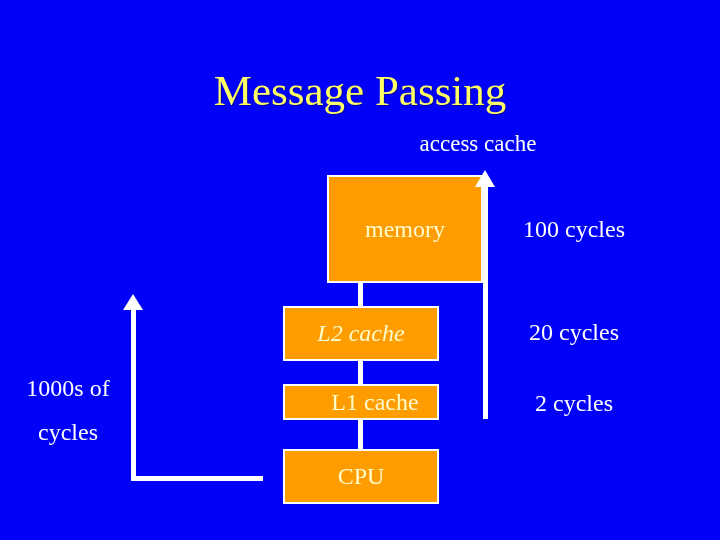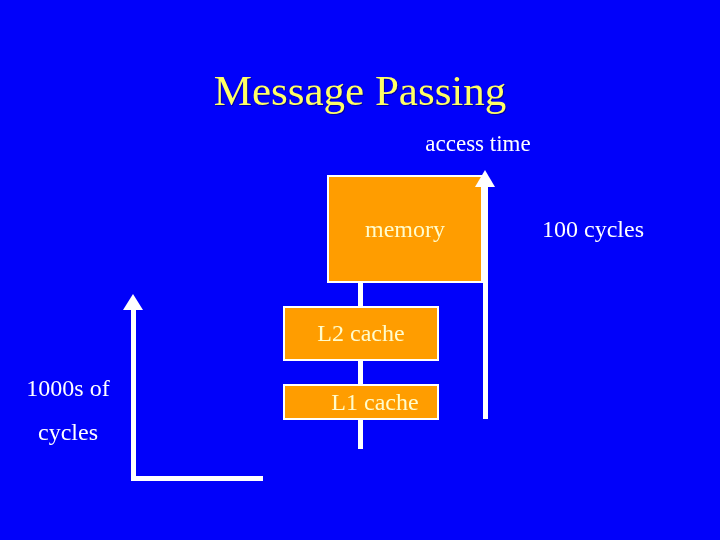--- a/index.html
+++ b/index.html
@@ -45,21 +45,21 @@
     color: var(--box-text);
     display: flex;
     align-items: center;
     justify-content: center;
     text-align: center;
     font-size: 24px;
     line-height: 29px;
   }
   .remote   { left: 54px;  top: 173px; width: 158px; height: 108px; padding: 0 14px; }
   .b-memory { left: 283px; top: 175px; width: 156px; height: 108px; margin-left: 44px; }
-  .b-l2     { left: 283px; top: 306px; width: 156px; height: 55px; }
+  .b-l2     { left: 283px; top: 306px; width: 156px; height: 55px; font-style: italic; }
   .b-l1     { left: 283px; top: 384px; width: 156px; height: 36px; padding-left: 28px; }
   .b-cpu    { left: 283px; top: 449px; width: 156px; height: 55px; }
   .connector {
     position: absolute;
     left: 358px; width: 5px;
     background: var(--arrow);
   }
   .c1 { top: 283px; height: 23px; }
   .c2 { top: 361px; height: 23px; }
   .c3 { top: 420px; height: 29px; }
@@ -72,21 +72,21 @@
     width: 0; height: 0;
     border-left: 10px solid transparent;
     border-right: 10px solid transparent;
     border-bottom: 17px solid var(--arrow);
   }
   .right-head { left: 475px; top: 170px; }
   .left-head  { left: 123px; top: 294px; border-bottom-width: 16px; }
   .cycles {
     position: absolute;
     left: 504px; width: 140px;
-    text-align: right;
+    text-align: center;
     font-size: 24px;
     color: var(--label-text);
   }
   .cy-100 { top: 216px; }
   .cy-20  { top: 319px; }
   .cy-2   { top: 390px; }
   .remote-cost {
     position: absolute;
     left: 10px; top: 366px; width: 116px;
     text-align: center;
@@ -95,44 +95,49 @@
     color: var(--label-text);
   }
 </style>
 </head>
 <body>
 
 <div class="slide">
 
   <h1 class="title">Message Passing</h1>
 
-  <div class="access-time">access time</div>
+  <div class="access-time">access cache</div>
 
 
   <div class="box b-memory">
     <span>memory</span>
   </div>
   <div class="box b-l2">
     <span>L2 cache</span>
   </div>
   <div class="box b-l1">
     <span>L1 cache</span>
+  </div>
+  <div class="box b-cpu">
+    <span>CPU</span>
   </div>
 
   <div class="connector c1"></div>
   <div class="connector c2"></div>
   <div class="connector c3"></div>
 
   <div>
     <div class="arrowhead right-head"></div>
     <div class="shaft right-shaft"></div>
   </div>
 
   <div>
     <div class="arrowhead left-head"></div>
     <div class="shaft left-shaft"></div>
     <div class="shaft left-horiz"></div>
   </div>
 
   <div class="cycles cy-100">100 cycles</div>
+  <div class="cycles cy-20">20 cycles</div>
+  <div class="cycles cy-2">2 cycles</div>
   <div class="remote-cost">1000s of cycles</div>
 
 </div>
 
 </body></html>

